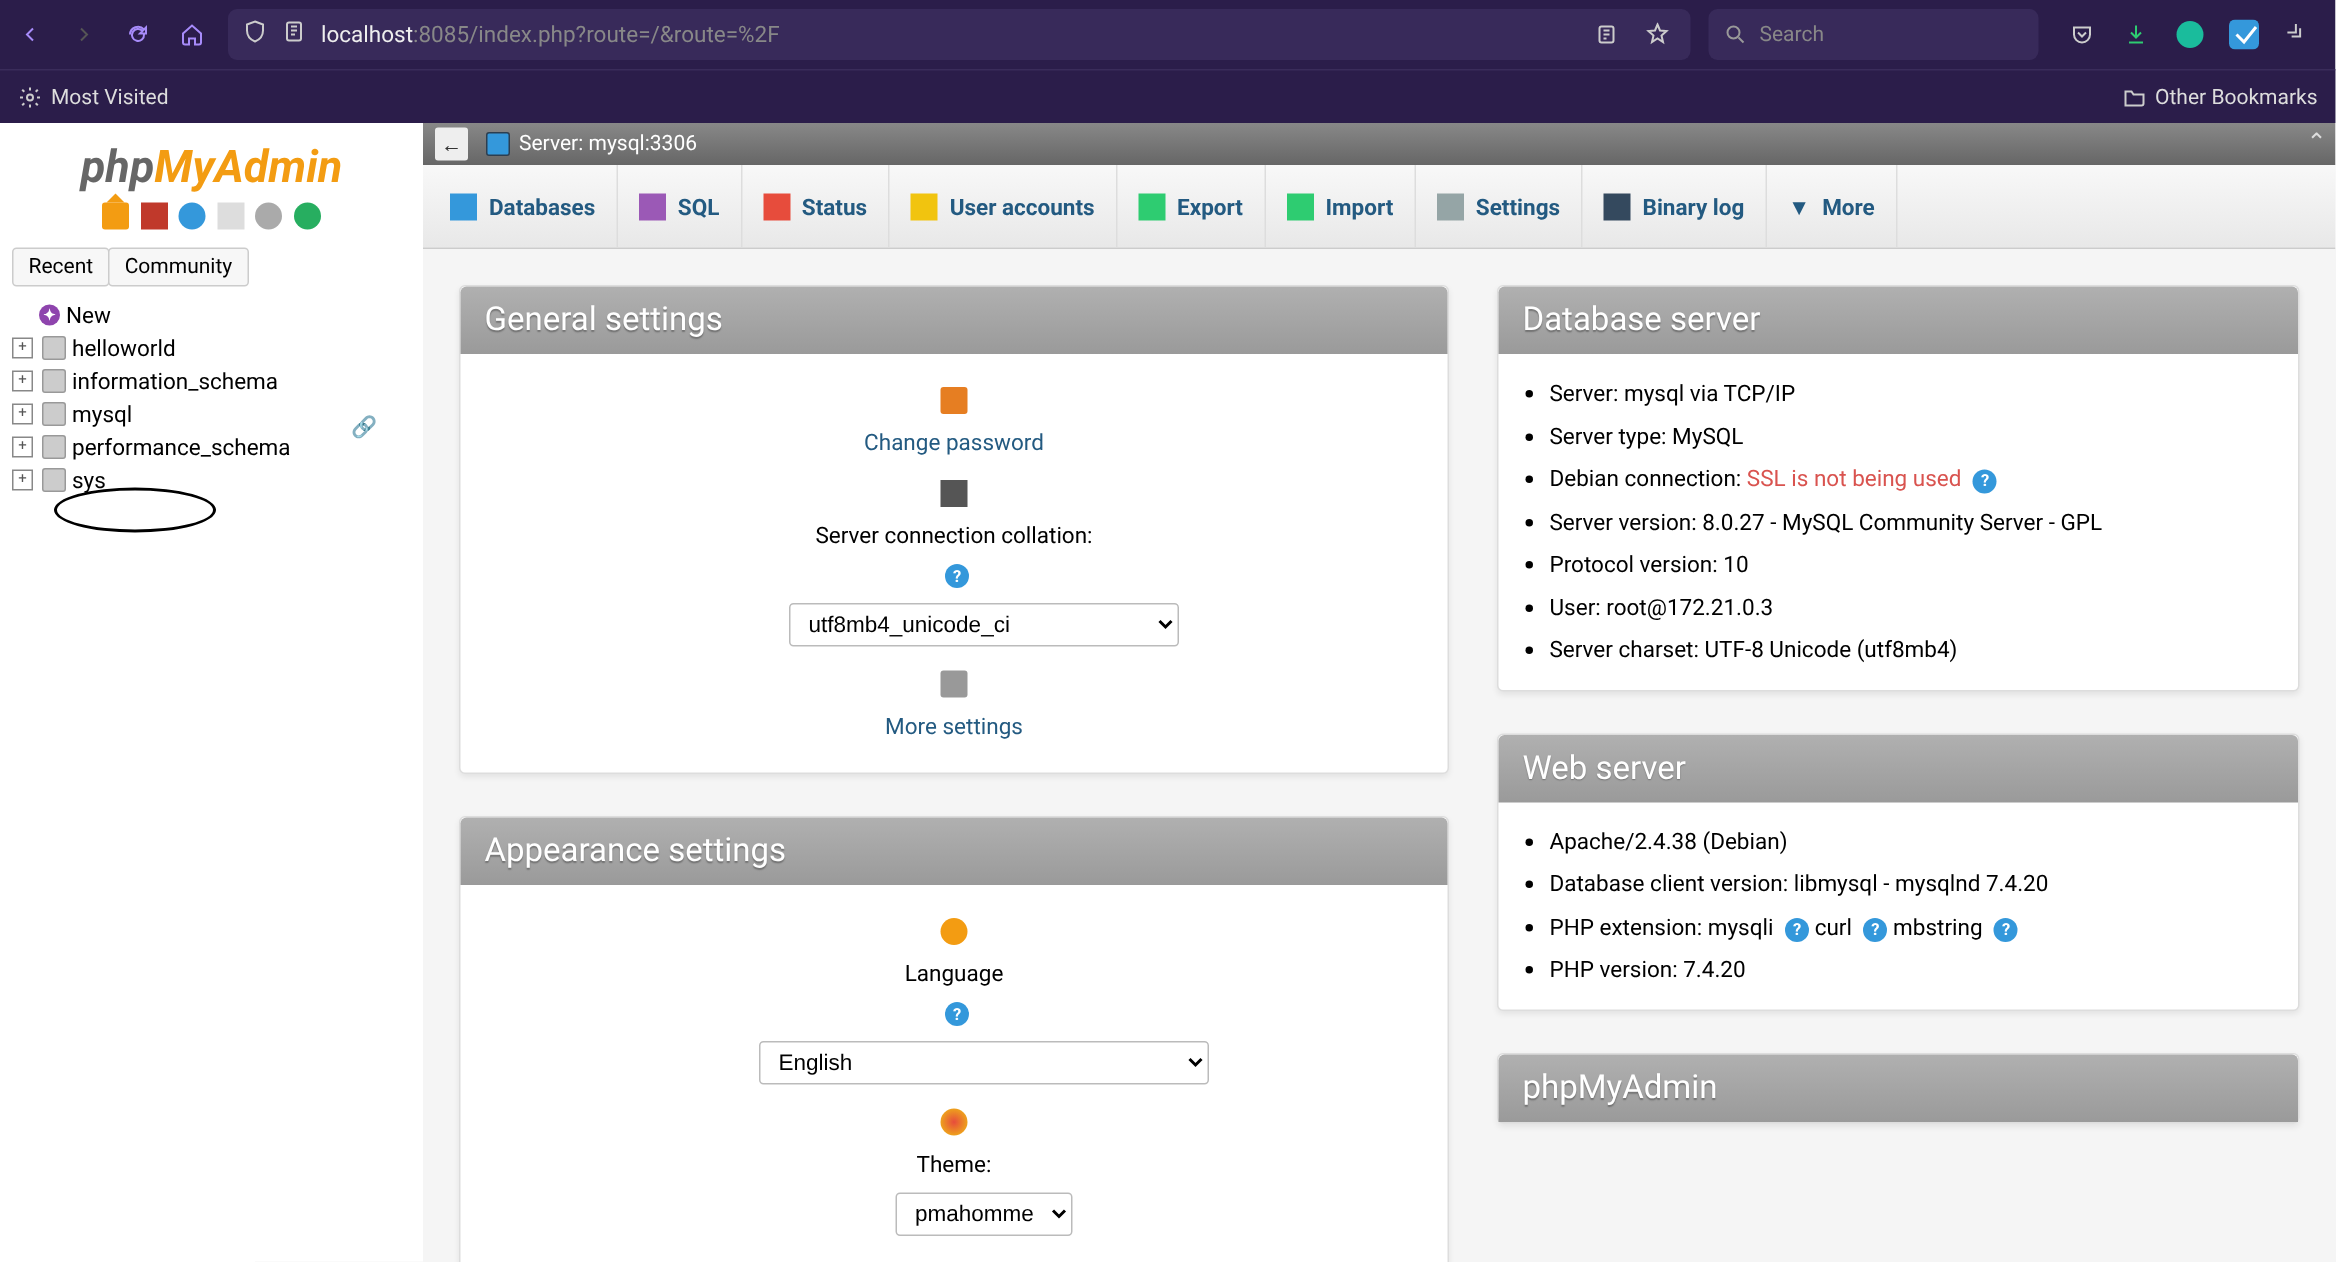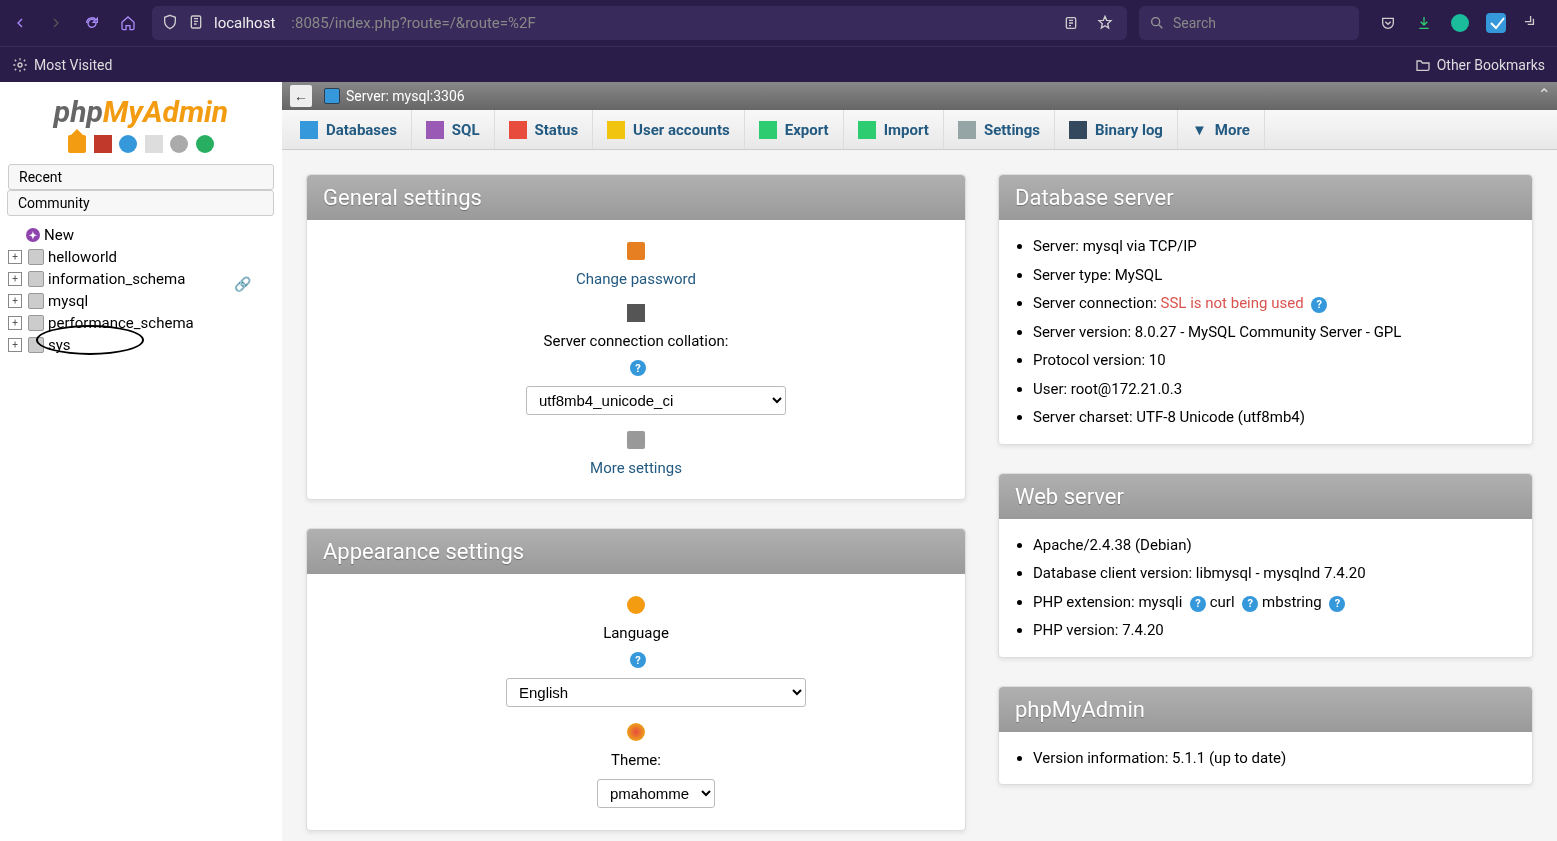--- a/index.html
+++ b/index.html
@@ -31,21 +31,21 @@
     display: flex;
     align-items: center;
     background: #382a5a;
     border-radius: 6px;
     height: 34px;
     padding: 0 10px;
     gap: 10px;
     color: #ddd;
   }
   .address-bar .url { flex:1; font-size:15px; color:#eee; }
-  .address-bar .url .dim { color:#888;margin-left:16px; }
+  .address-bar .url .dim { color:#888; }
   .search-box {
     width: 220px;
     display:flex; align-items:center; gap:8px;
     background:#382a5a; border-radius:6px; height:34px; padding:0 10px;
     color:#888;
   }
   .right-icons { display:flex; gap:14px; align-items:center; padding:0 6px; }
   .right-icons .ri { width:22px; height:22px; display:flex; align-items:center; justify-content:center; cursor:pointer; }
   .bookmarks-bar {
     display:flex; align-items:center; justify-content:space-between;
@@ -68,21 +68,21 @@
   .pma-logo .p1{color:#666;} .pma-logo .p2{color:#f39c12;}
   .quicklinks { text-align:center; margin-bottom:8px; }
   .quicklinks span { display:inline-block; width:18px; height:18px; margin:0 2px; }
   .ql-home{background:#f39c12;border-radius:2px;position:relative;}
   .ql-home::after{content:"";position:absolute;top:-6px;left:3px;border-left:6px solid transparent;border-right:6px solid transparent;border-bottom:6px solid #f39c12;}
   .ql-exit{background:#c0392b;}
   .ql-help{background:#3498db;border-radius:50%;}
   .ql-sql{background:#ddd;}
   .ql-gear{background:#aaa;border-radius:50%;}
   .ql-reload{background:#27ae60;border-radius:50%;}
-  .nav-tabs { display:flex; gap:0; padding:0 8px; margin-bottom:8px;flex-direction:column; }
+  .nav-tabs { display:flex; gap:0; padding:0 8px; margin-bottom:8px; }
   .nav-tab {
     padding:4px 10px; border:1px solid #ccc; background:#f7f7f7; cursor:pointer;
     border-radius:3px; font-size:14px;
   }
   .nav-tab + .nav-tab { margin-left:-1px; }
   .nav-tree { padding:0 8px; font-size:15px; }
   .nav-tree .node { display:flex; align-items:center; gap:4px; padding:2px 0; cursor:pointer; }
   .nav-tree .expander { width:14px; height:14px; border:1px solid #888; background:#fff; display:flex; align-items:center; justify-content:center; font-size:10px; line-height:1; color:#555; margin-right:2px;}
   .nav-tree .db-icon{ width:16px; height:16px; background:#ccc; border-radius:2px; border:1px solid #999;}
   .nav-tree .new-icon{ width:14px;height:14px; border-radius:50%; background:#8e44ad; display:flex;align-items:center;justify-content:center;color:#fff;font-size:10px;font-weight:bold;}
@@ -96,21 +96,21 @@
     height:28px; display:flex; align-items:center; padding:0 8px;
     background: linear-gradient(#888,#666); color:#fff; font-size:14px; gap:6px;
     position:relative;
   }
   .breadcrumb .collapse-btn{
     width:22px;height:22px;background:#eee;color:#333;display:flex;align-items:center;justify-content:center;border-radius:2px;cursor:pointer; margin-right:6px;
   }
   .breadcrumb .srv-icon{width:16px;height:16px;background:#3498db;border:1px solid #2c3e50;border-radius:2px;}
   .breadcrumb .minimize{position:absolute;right:6px;top:3px;cursor:pointer;color:#ddd;font-size:16px;}
   .topmenu {
-    display:flex; height:40px; background:linear-gradient(#f8f8f8,#e8e8e8); border-bottom:1px solid #ccc; padding-left:4px;
+    display:flex; height:56px; background:linear-gradient(#f8f8f8,#e8e8e8); border-bottom:1px solid #ccc; padding-left:4px;
   }
   .topmenu .titem {
     display:flex; align-items:center; gap:8px; padding:0 14px;
     color:#235a81; font-weight:bold; font-size:15px; cursor:pointer;
     border-right:1px solid #ddd;
   }
   .topmenu .titem .tico{width:18px;height:18px;}
   .content {
     flex:1; display:flex; padding:24px; gap:32px; overflow:auto; background:#f5f5f5;
   }
@@ -391,21 +391,21 @@
         </div>
       </div>
 
       <div class="col-right">
         <div class="card">
           <h2>Database server</h2>
           <ul class="info-list">
             <li>Server: mysql via TCP/IP</li>
             <li>Server type: MySQL</li>
             <li>
-              <span>Server connection: </span>
+              <span>Debian connection: </span>
               <span class="red">SSL is not being used</span>
               <span class="help-ico">?</span>
             </li>
             <li>Server version: 8.0.27 - MySQL Community Server - GPL</li>
             <li>Protocol version: 10</li>
             <li>User: root@172.21.0.3</li>
             <li>Server charset: UTF-8 Unicode (utf8mb4)</li>
           </ul>
         </div>
 
@@ -421,20 +421,17 @@
               <span class="help-ico">?</span>
               <span> mbstring </span>
               <span class="help-ico">?</span>
             </li>
             <li>PHP version: 7.4.20</li>
           </ul>
         </div>
 
         <div class="card">
           <h2>phpMyAdmin</h2>
-          <ul class="info-list">
-            <li>Version information: 5.1.1 (up to date)</li>
-          </ul>
         </div>
       </div>
     </div>
   </div>
 </div>
 
 </body></html>

